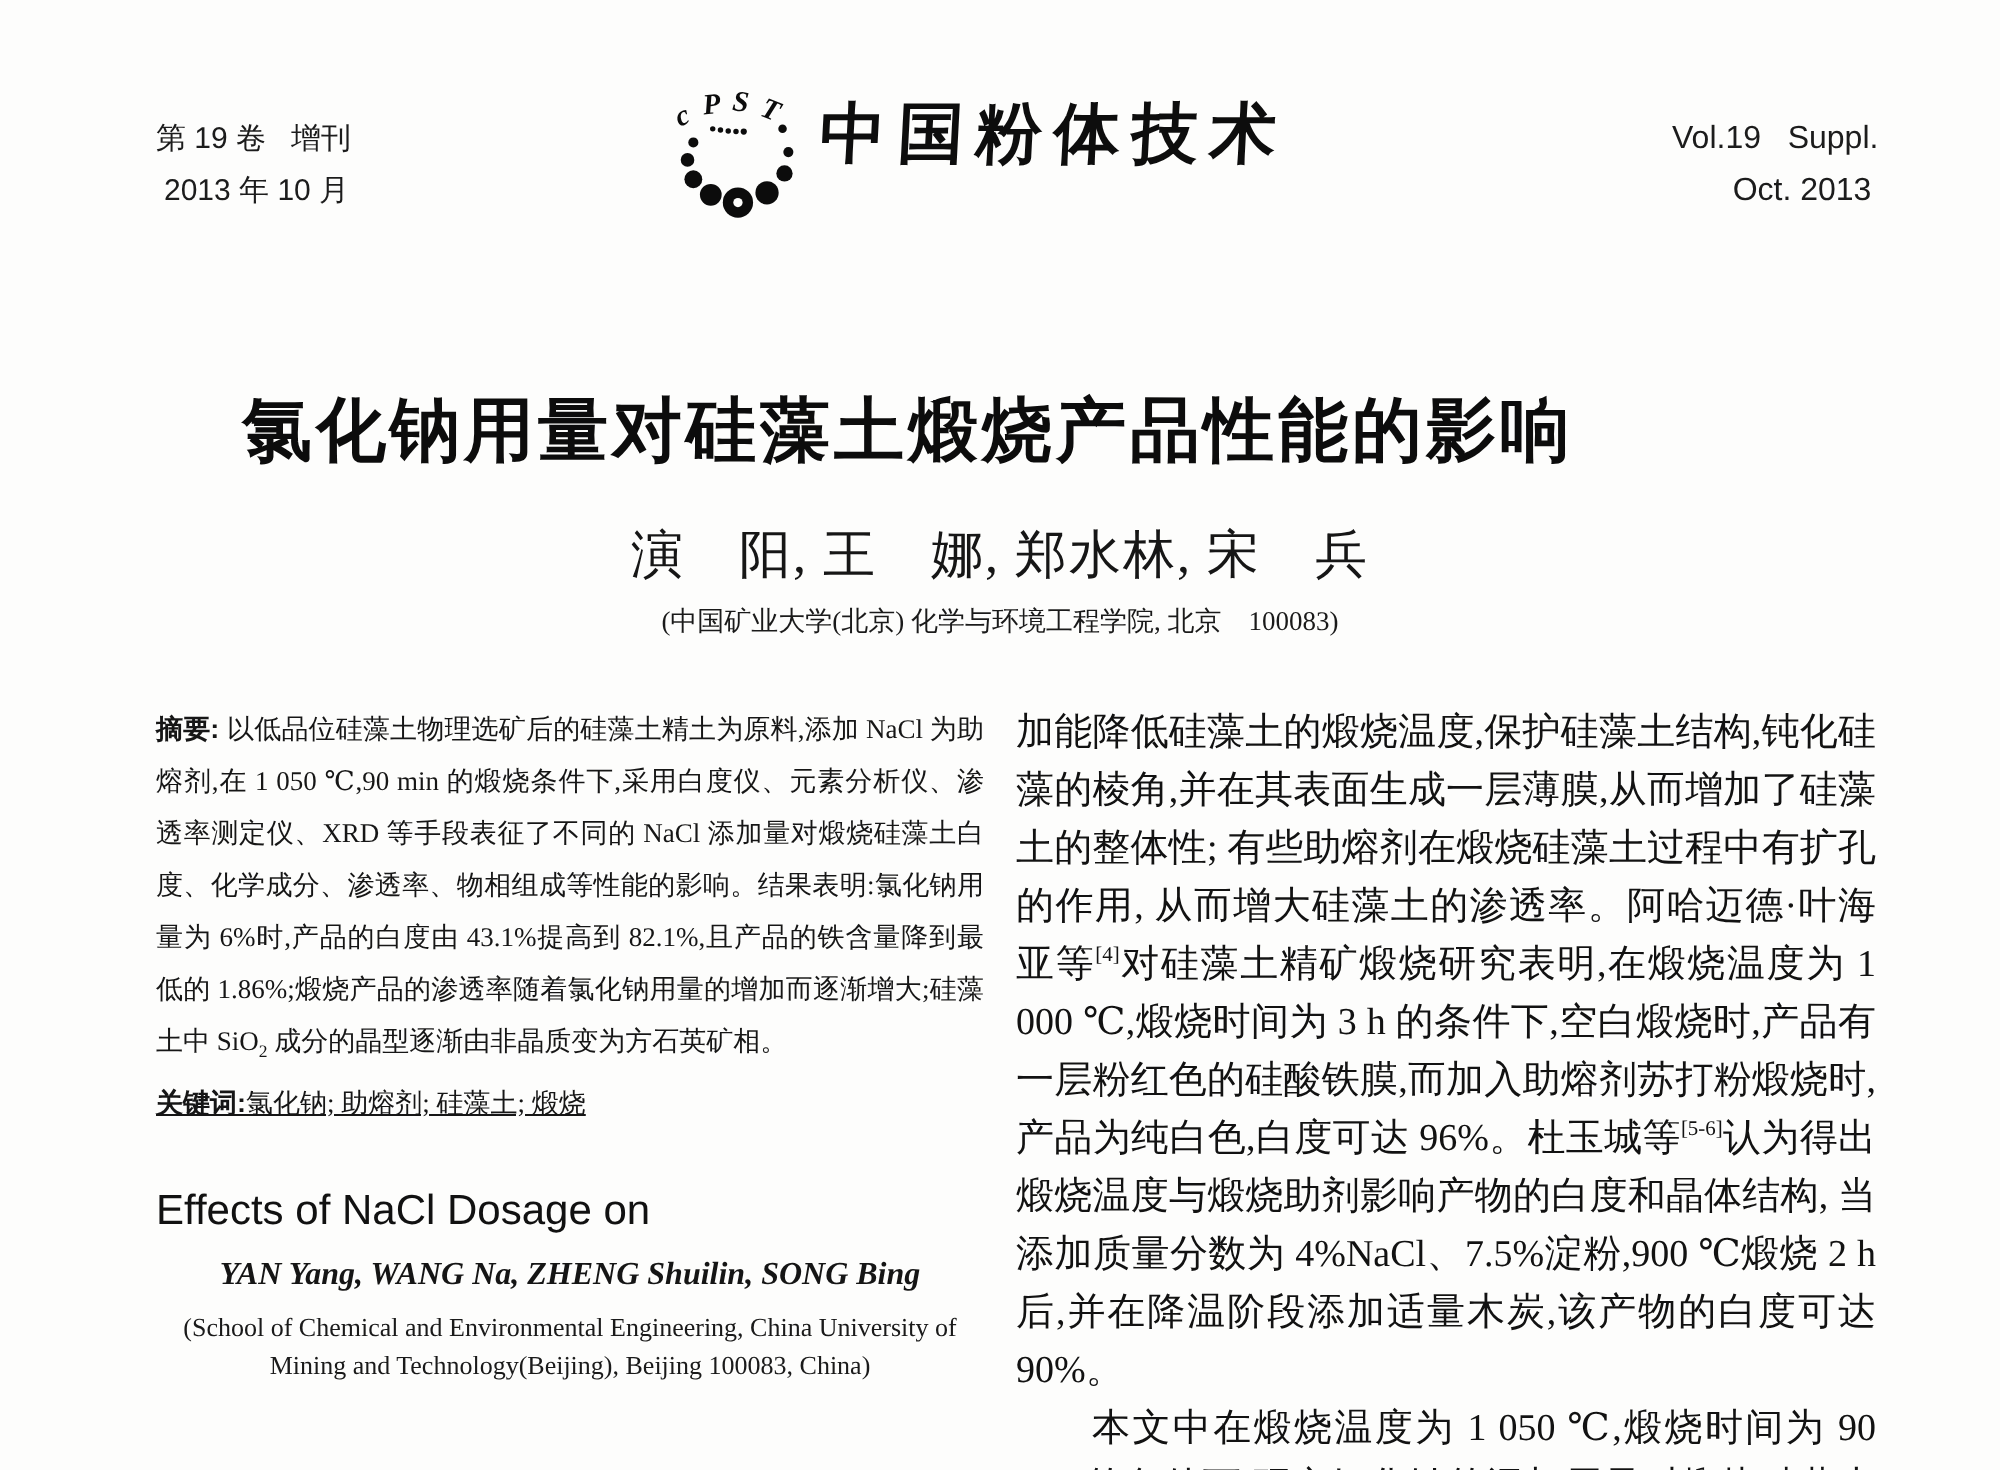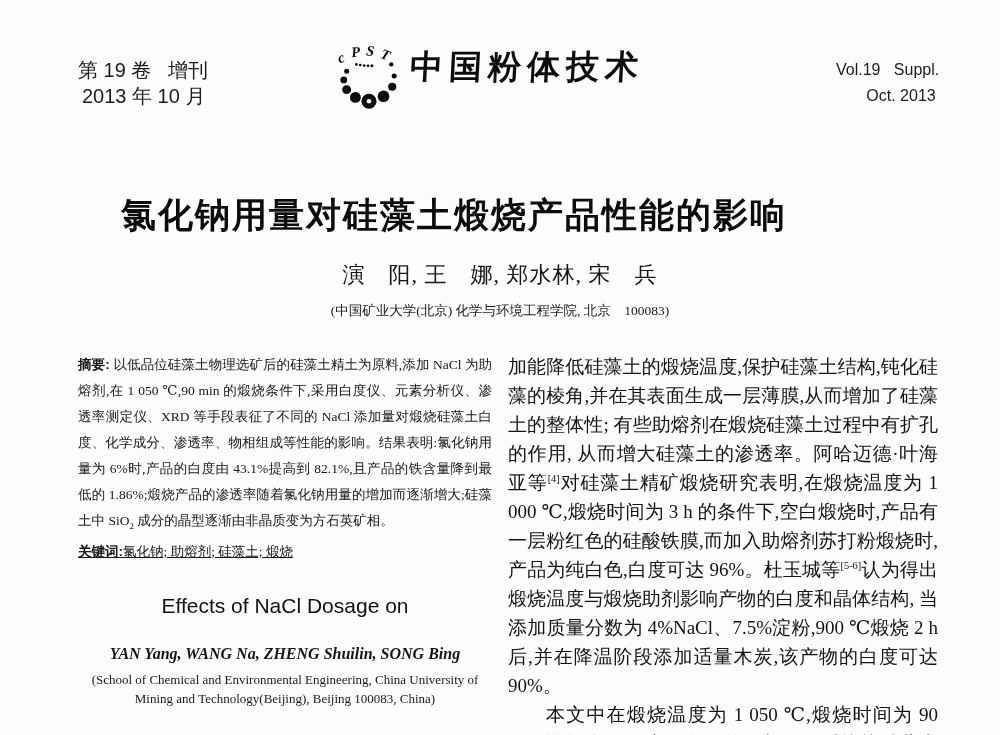--- a/index.html
+++ b/index.html
@@ -10,21 +10,21 @@
     overflow:hidden;
     color:#141414;
     font-family:"Liberation Serif","DejaVu Serif",serif;
   }
   .pre{white-space:pre;}
 
   
   .hdr-left{
     position:absolute;left:78px;top:57px;
     font-family:"Liberation Sans","DejaVu Sans",sans-serif;
-    font-size:20px;line-height:26px;color:#1c1c1c;
+    font-size:15px;line-height:26px;color:#1c1c1c;
   }
   .hdr-left .l2{padding-left:4px;}
   .hdr-right{
     position:absolute;left:836px;top:57px;width:130px;
     font-family:"Liberation Sans","DejaVu Sans",sans-serif;
     font-size:16px;line-height:26px;color:#1c1c1c;
   }
   .hdr-right .l2{text-align:center;}
   .hdr-center{
     position:absolute;left:336px;top:46px;
@@ -48,21 +48,21 @@
   
   .title-cn{
     position:absolute;top:192px;left:0;width:908px;
     text-align:center;
     font-family:"Liberation Sans","DejaVu Sans",sans-serif;
     font-size:35px;font-weight:bold;letter-spacing:2px;
     color:#0c0c0c;margin:0;
   }
   .authors-cn{
     position:absolute;top:260px;left:0;width:1000px;
-    text-align:center;font-size:22px;letter-spacing:1px;color:#161616;
+    text-align:center;font-size:26px;letter-spacing:1px;color:#161616;
   }
   .affil-cn{
     position:absolute;top:302px;left:0;width:1000px;
     text-align:center;font-size:13.5px;color:#1a1a1a;
   }
 
   
   .columns{
     position:absolute;top:352px;left:78px;width:860px;
     display:flex;gap:16px;align-items:flex-start;
@@ -77,26 +77,26 @@
   .abstract .label,.keywords .label{
     font-family:"Liberation Sans","DejaVu Sans",sans-serif;
     font-weight:bold;
   }
   .abstract sub{font-size:0.65em;}
   .keywords{
     margin:0;font-size:13.5px;line-height:26px;color:#161616;text-decoration:underline;
   }
 
   .en-title{
-    margin-top:26px;text-align:center;
+    margin-top:26px;
     font-family:"Liberation Sans","DejaVu Sans",sans-serif;
     font-size:21px;line-height:30px;color:#111;
   }
   .en-authors{
-    margin-top:24px;text-align:center;
+    margin-top:8px;text-align:center;
     font-style:italic;font-weight:bold;
     font-size:16px;color:#151515;
   }
   .en-affil{
     margin-top:7px;text-align:center;
     font-size:13px;line-height:19px;color:#1a1a1a;
   }
 
   .body-p{
     margin:0;font-size:19px;line-height:29px;

